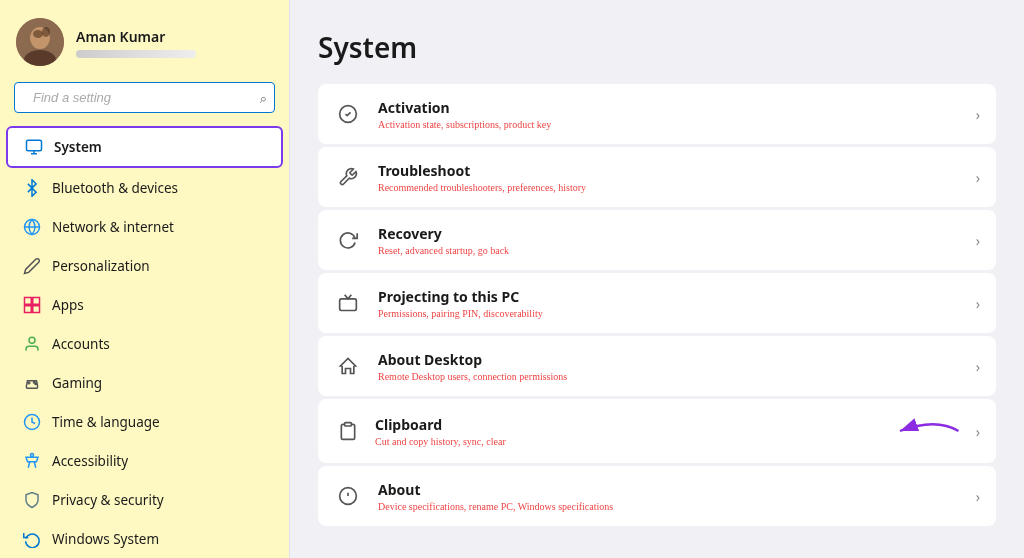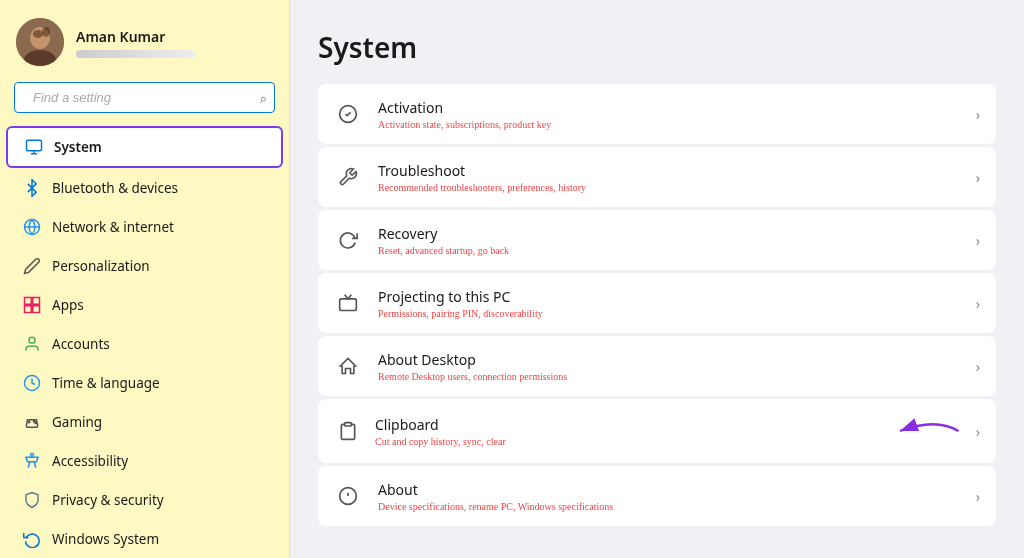--- a/index.html
+++ b/index.html
@@ -189,21 +189,21 @@
       color: #444;
       font-size: 18px;
     }
 
     .settings-item-text {
       flex: 1;
     }
 
     .settings-item-title {
       font-size: 14px;
-      font-weight: 400;
+      font-weight: 700;
       color: #1a1a1a;
       margin-bottom: 2px;
     }
 
     .settings-item-desc {
       font-size: 10px;
       color: #ef4444;
       font-family: Liberation Serif, serif;
     }
 
@@ -301,38 +301,38 @@
       <span class="nav-icon">
         <svg width="18" height="18" viewBox="0 0 24 24" fill="none" stroke="#4caf50" stroke-width="2">
             <path d="M20 21v-2a4 4 0 0 0-4-4H8a4 4 0 0 0-4 4v2"></path>
             <circle cx="12" cy="7" r="4"></circle>
           </svg>
       </span>
       <span class="nav-label">Accounts</span>
     </div>
       <div class="nav-item">
       <span class="nav-icon">
-        <svg width="18" height="18" viewBox="0 0 24 24" fill="none" stroke="#2196f3" stroke-width="2">
-            <circle cx="12" cy="12" r="10"></circle>
-            <polyline points="12,6 12,12 16,14"></polyline>
-          </svg>
-      </span>
-      <span class="nav-label">Time &amp; language</span>
-    </div>
-      <div class="nav-item">
-      <span class="nav-icon">
         <svg width="18" height="18" viewBox="0 0 24 24" fill="none" stroke="#555" stroke-width="2">
             <line x1="6" y1="12" x2="10" y2="12"></line>
             <line x1="8" y1="10" x2="8" y2="14"></line>
             <circle cx="15" cy="11" r="1" fill="#555"></circle>
             <circle cx="17" cy="13" r="1" fill="#555"></circle>
             <path d="M6 9h12l1.5 7.5a2 2 0 0 1-2 2.5H6.5a2 2 0 0 1-2-2.5L6 9z"></path>
           </svg>
       </span>
       <span class="nav-label">Gaming</span>
+    </div>
+      <div class="nav-item">
+      <span class="nav-icon">
+        <svg width="18" height="18" viewBox="0 0 24 24" fill="none" stroke="#2196f3" stroke-width="2">
+            <circle cx="12" cy="12" r="10"></circle>
+            <polyline points="12,6 12,12 16,14"></polyline>
+          </svg>
+      </span>
+      <span class="nav-label">Time &amp; language</span>
     </div>
       <div class="nav-item">
       <span class="nav-icon">
         <svg width="18" height="18" viewBox="0 0 24 24" fill="none" stroke="#2196f3" stroke-width="2">
             <circle cx="12" cy="4" r="2"></circle>
             <path d="M20 7H4l2 6h12l2-6z"></path>
             <path d="M9 13l-2 8"></path>
             <path d="M15 13l2 8"></path>
           </svg>
       </span>

